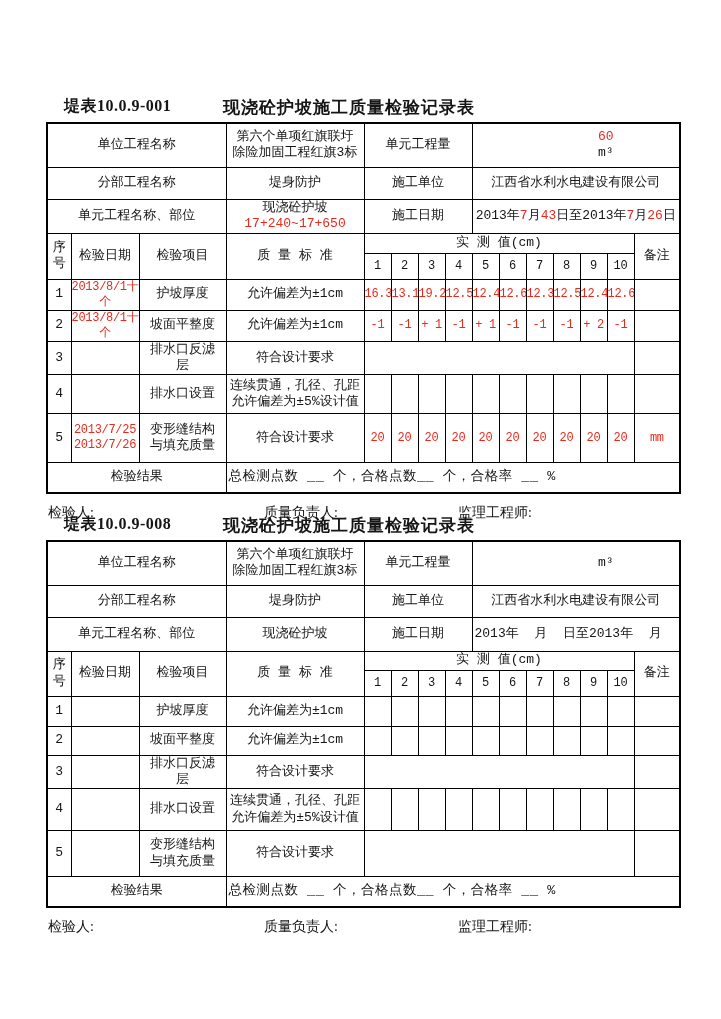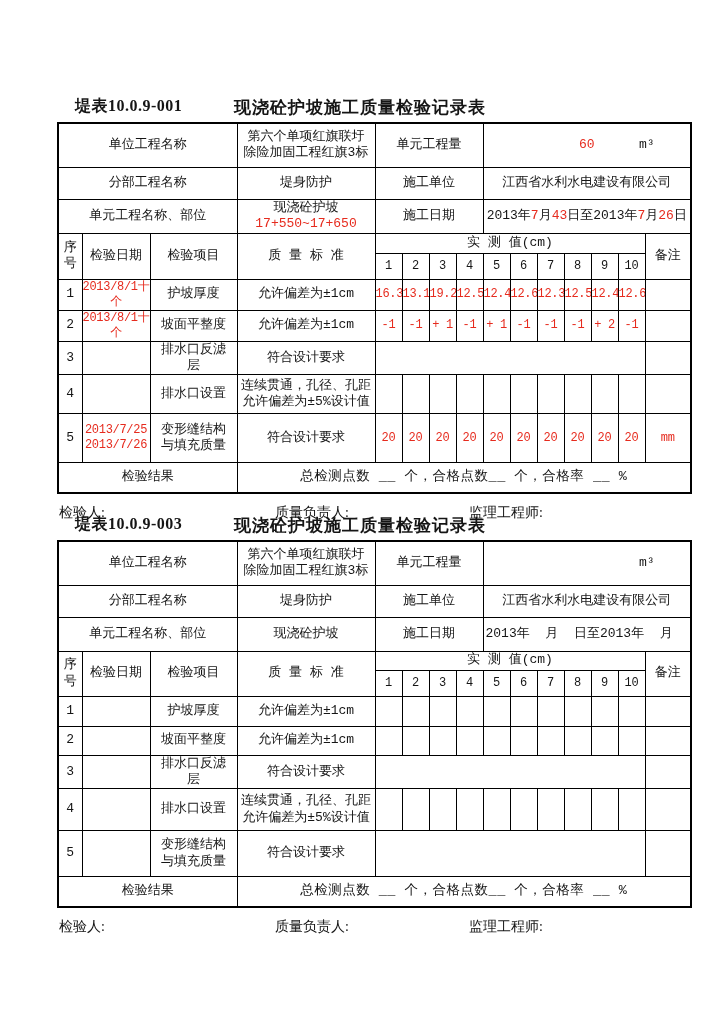--- a/index.html
+++ b/index.html
@@ -2,40 +2,40 @@
 <html style="--red: #e62b1e;"><head>
 <meta charset="utf-8">
 <style>
   * { margin:0; padding:0; box-sizing:border-box; }
   html,body { background:#ffffff; }
   .sheet {
     position:relative; width:721px; height:1019px; background:#ffffff;
     font-family:"Liberation Serif","DejaVu Serif",serif; color:#151515;
     overflow:hidden;
   }
-  .form { position:absolute; left:46px; width:536px;margin-left:11px; }
+  .form { position:absolute; left:46px; width:536px; }
   #form1 { top:96px; }
   #form2 { top:514px; }
   .titlebar { position:relative; height:20px; margin-bottom:6px; }
   .formno { position:absolute; left:18px; top:0; font-weight:bold; font-size:16px; letter-spacing:0.5px; white-space:nowrap; }
   .ftitle { position:absolute; left:12px; right:0; padding-left:58px; text-align:center; font-weight:bold; font-size:17px; letter-spacing:1px; white-space:nowrap; }
   table { border-collapse:collapse; table-layout:fixed; width:633px; border:2px solid #000;font-family:Liberation Mono, monospace; }
   td {
     border:1px solid #000; text-align:center; vertical-align:middle;
     font-size:13px; line-height:1.25; padding:0 2px; overflow:hidden;
   }
   .pre { white-space:pre-line; }
   .prespace { white-space:pre; }
   .red { color:var(--red,#e62b1e); }
   .num { font-size:12px; padding:0; letter-spacing:-0.3px; }
   .item { display:inline-block; max-width:68px; }
   .qtycell { padding-left:60px; }
-  .qtyflex { display:flex; justify-content:center; align-items:center; }
+  .qtyflex { display:flex; justify-content:center; align-items:center;flex-direction:column; }
   .qtyflex span { display:inline-block; width:60px; text-align:center; }
-  .sumtext { text-align:center; font-size:13.5px; letter-spacing:0.5px; }
+  .sumtext { text-align:left; font-size:13.5px; letter-spacing:0.5px; }
   .sigrow { position:relative; height:20px; margin-top:10px; font-size:14px; }
   .sigrow span { position:absolute; top:0; white-space:nowrap;text-align:right; }
   .sig1 { left:2px; } .sig2 { left:218px;font-family:Liberation Serif, serif; } .sig3 { left:412px; }
 </style>
 </head>
 <body>
 
 <div class="sheet">
 
   <div class="form" id="form1">
@@ -77,21 +77,21 @@
       <tr style="height:32px">
         <td colspan="3">分部工程名称</td>
         <td>堤身防护</td>
         <td colspan="4">施工单位</td>
         <td colspan="7">江西省水利水电建设有限公司</td>
       </tr>
       <tr style="height:34px">
         <td colspan="3">单元工程名称、部位</td>
         <td>
           <div>现浇砼护坡</div>
-          <div class="red">17+550~17+650</div>
+          <div class="red">17+240~17+650</div>
         </td>
         <td colspan="4">施工日期</td>
         <td colspan="7"><span>2013年</span><span class="red">7</span><span>月</span><span class="red">43</span><span>日至2013年</span><span class="red">7</span><span>月</span><span class="red">26</span><span>日</span></td>
       </tr>
       <tr style="height:20px">
         <td rowspan="2">序号</td>
         <td rowspan="2">检验日期</td>
         <td rowspan="2">检验项目</td>
         <td rowspan="2">质 量 标 准</td>
         <td colspan="10">实 测 值(cm)</td>
@@ -195,21 +195,21 @@
       </table>
     <div class="sigrow">
       <span class="sig1">检验人:</span>
       <span class="sig2">质量负责人:</span>
       <span class="sig3">监理工程师:</span>
     </div>
   </div>
 
   <div class="form" id="form2">
     <div class="titlebar">
-      <span class="formno">堤表10.0.9-003</span>
+      <span class="formno">堤表10.0.9-008</span>
       <span class="ftitle">现浇砼护坡施工质量检验记录表</span>
     </div>
     <table>
       <colgroup>
         <col style="width:24px">
           <col style="width:68px">
           <col style="width:87px">
           <col style="width:138px">
         <col style="width:27px">
           <col style="width:27px">

